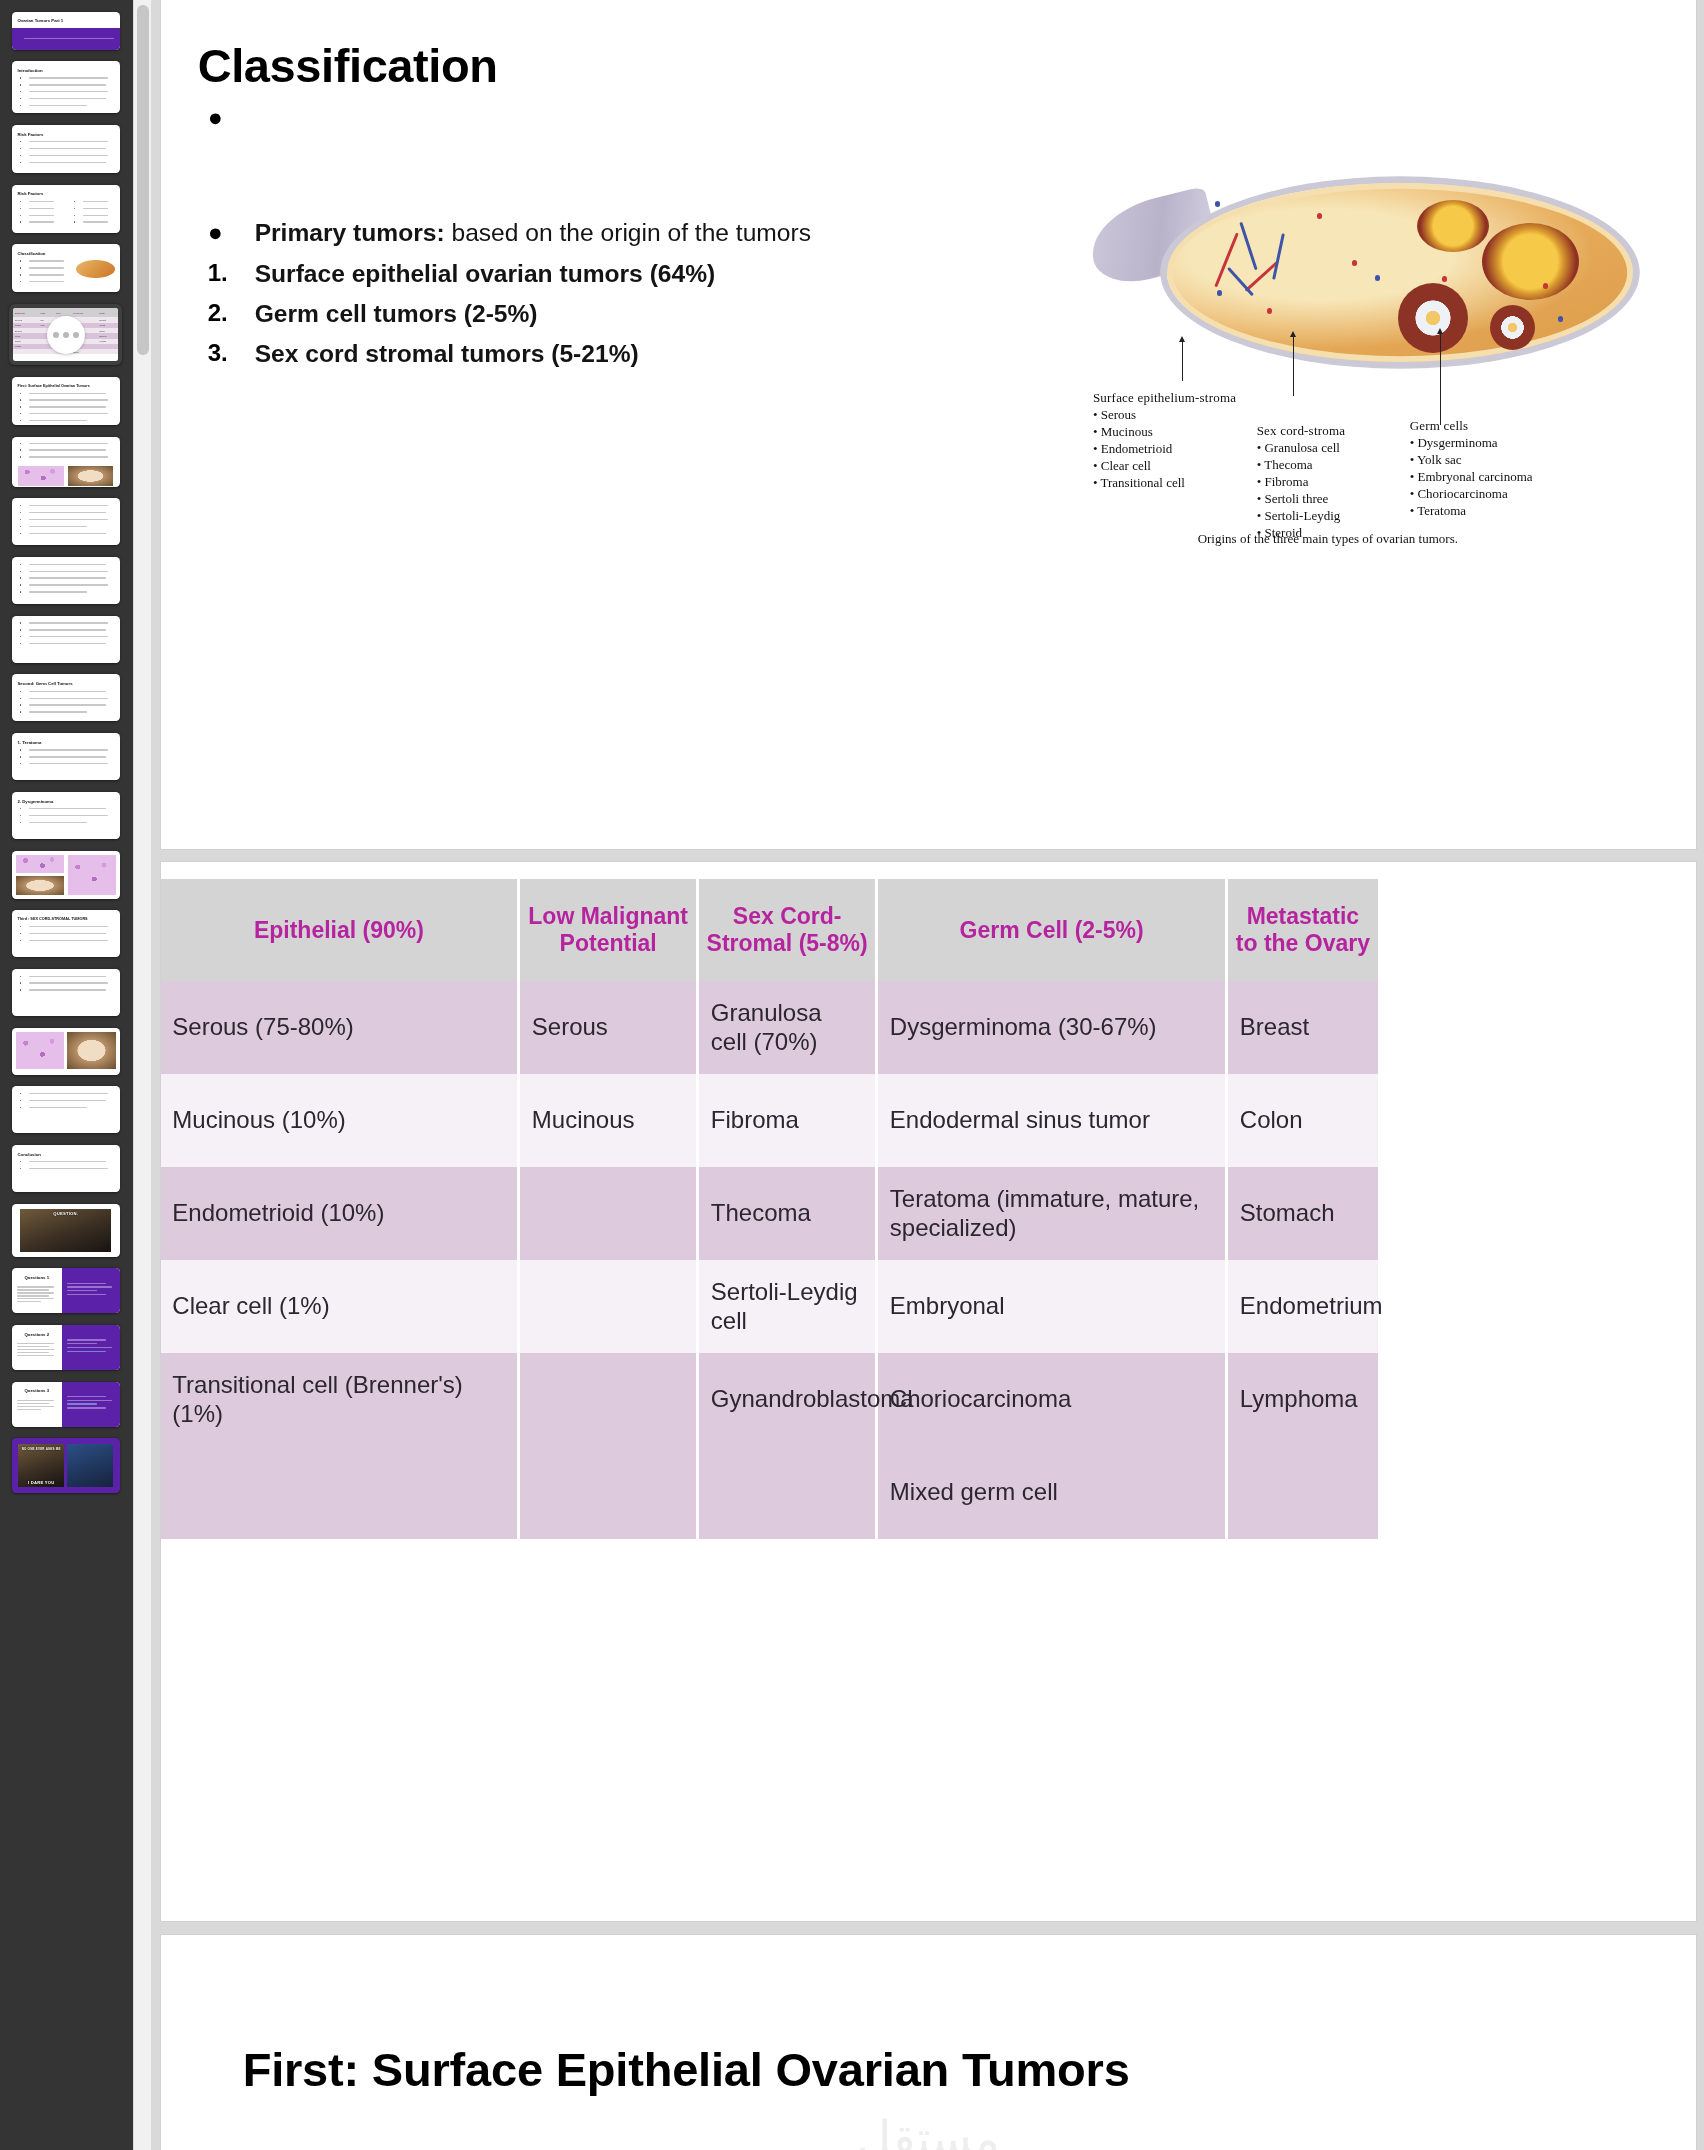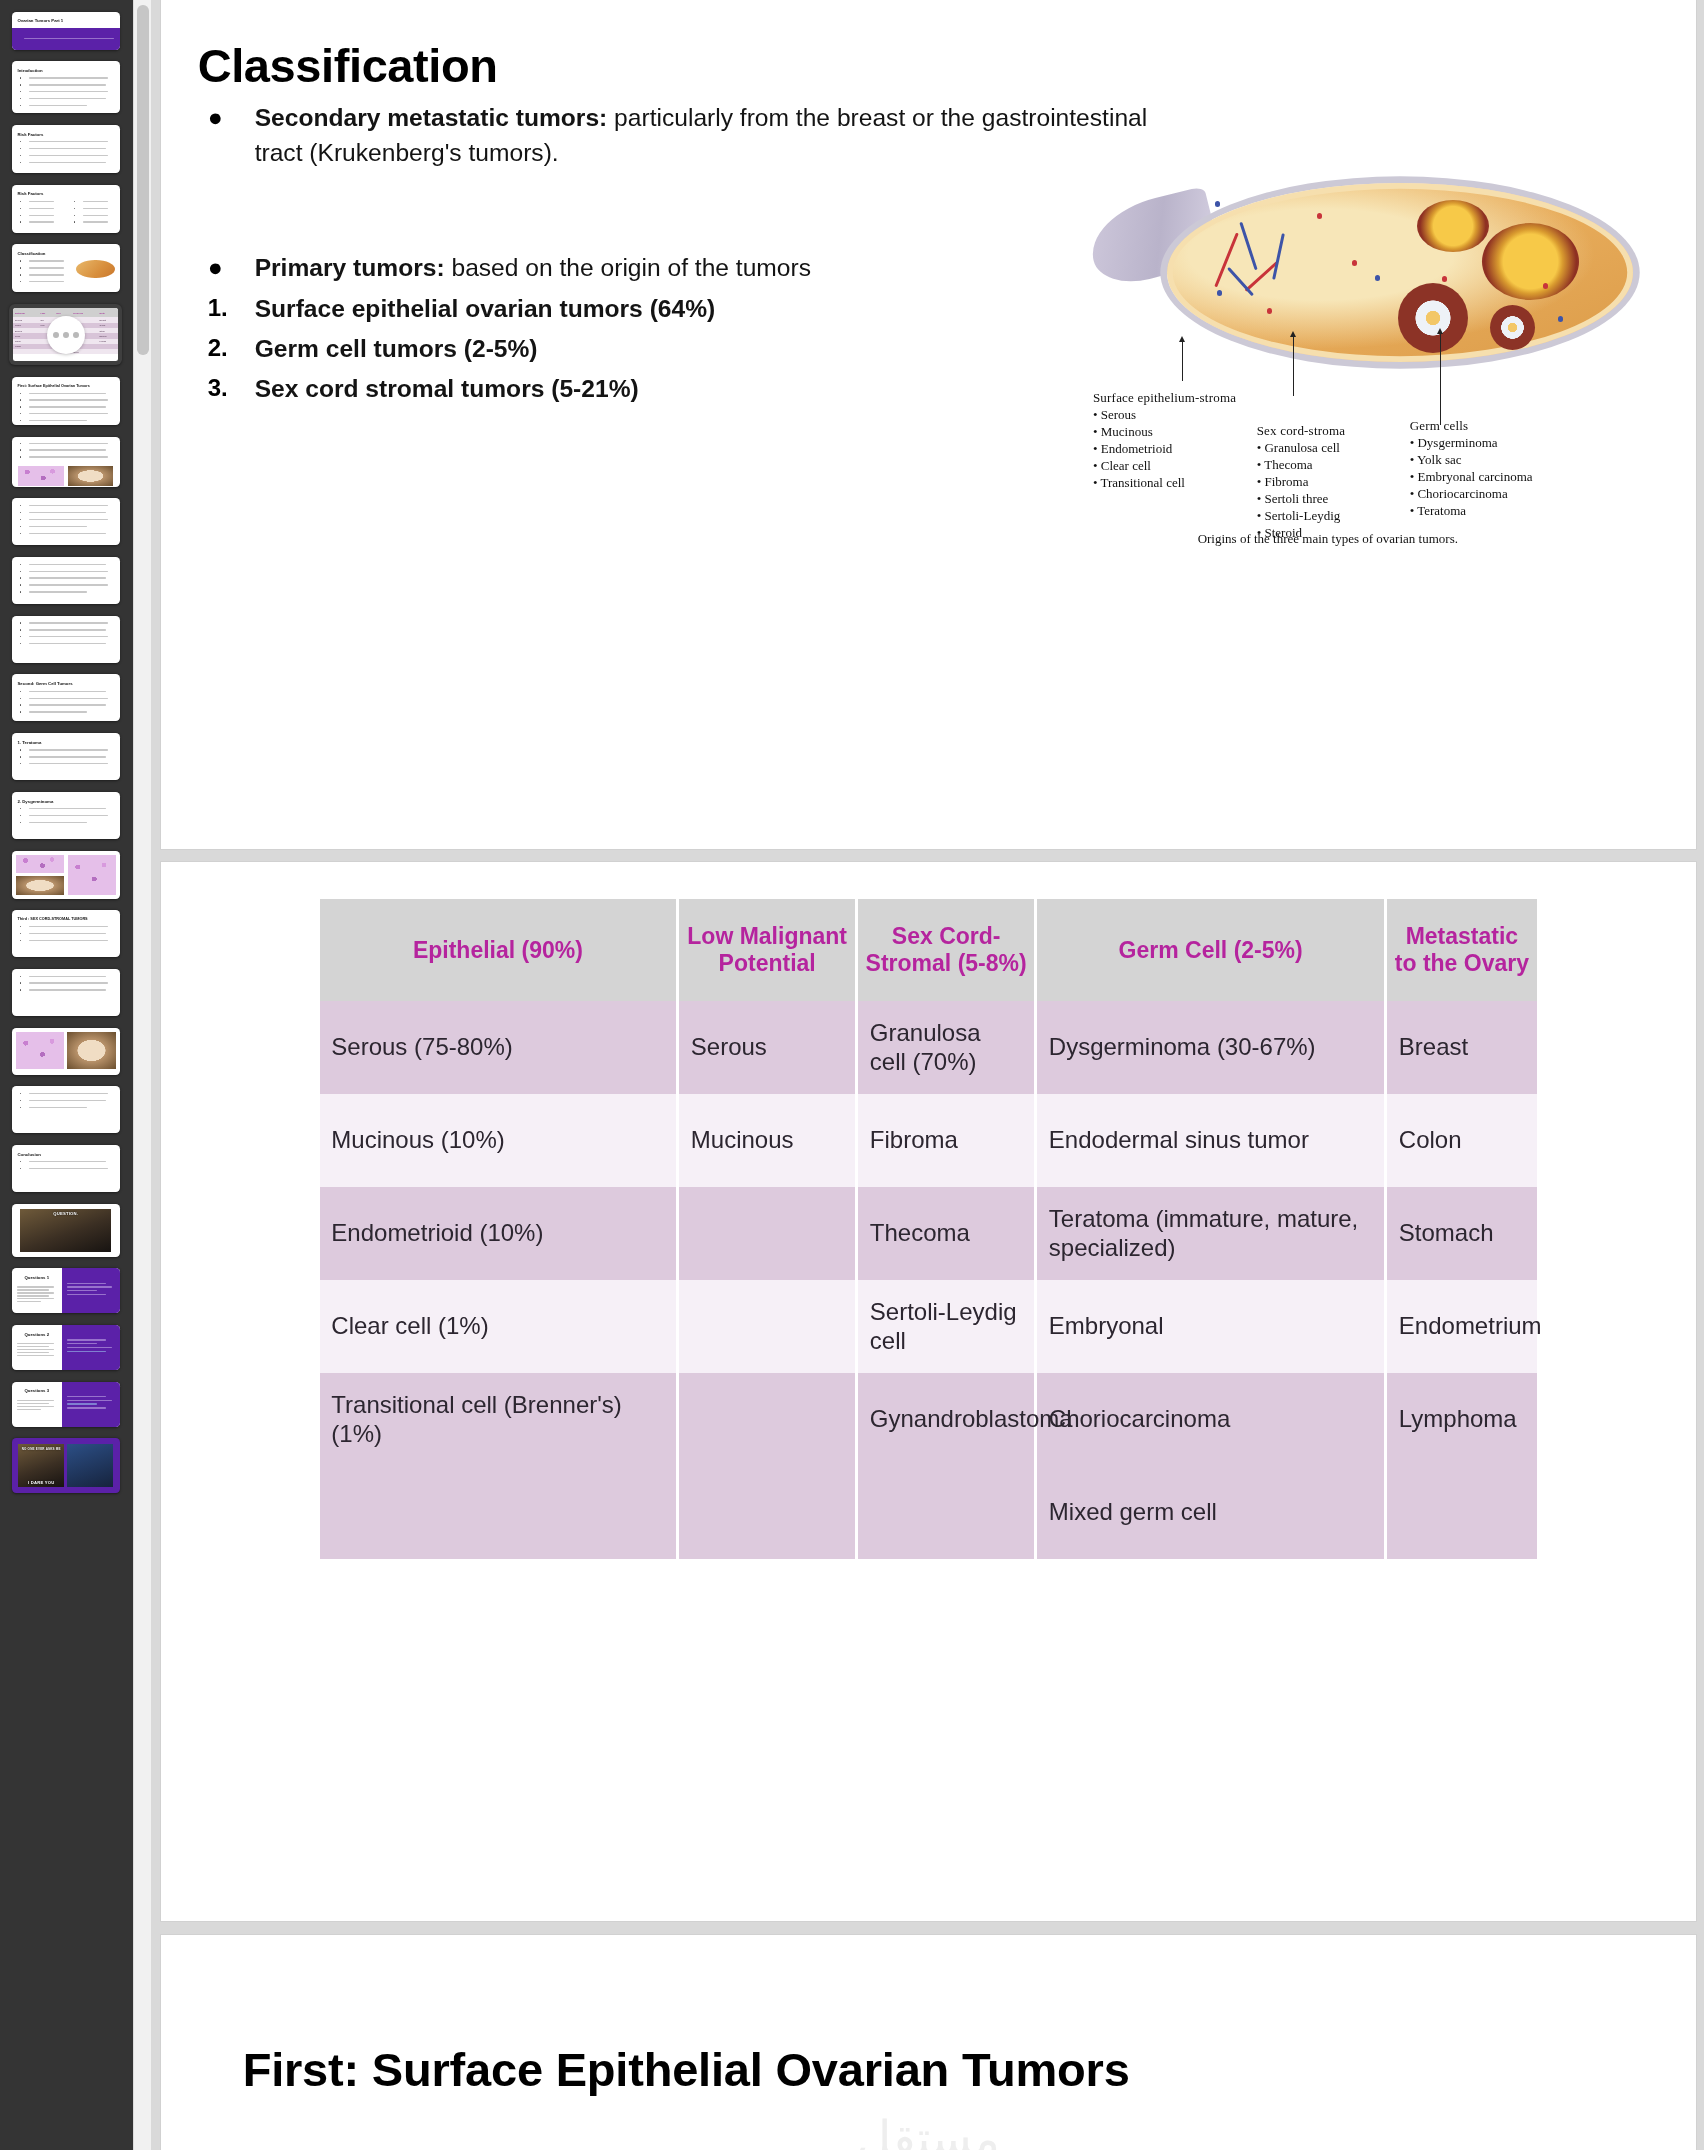--- a/index.html
+++ b/index.html
@@ -140,21 +140,21 @@
   .leg { position:absolute; font-family:"Liberation Serif", serif; font-size:13px; color:#111; line-height:1.31; }
   .leg .hd { letter-spacing:0.2px; }
   .leg ul { list-style:none; }
   .leg li:before { content:"• "; }
   .fig-cap {
     position:absolute; font-family:"Liberation Serif", serif;
     font-size:13px; color:#111; left:125px; top:176px; white-space:nowrap;
   }
 
   
-  .tbl-wrap { padding: 37px 0 0 0; display:flex; justify-content:center; }
+  .tbl-wrap { padding: 17px 0 0 0; display:flex; }
   table.big { border-collapse:collapse; width:1217px; table-layout:fixed; }
   table.big th {
     background:#d4d4d4; color:#b5249e; font-weight:700;
     font-size:23px; text-align:center; vertical-align:middle;
     height:102px; padding:5px 6.7px; border-right:3.3px solid #fff;
     line-height:1.18; font-family:"Liberation Sans", sans-serif;
   }
   table.big th:last-child { border-right:none; }
   table.big td {
     font-size:24px; color:#2c2630; height:93px; padding:0 11.7px;
@@ -768,23 +768,20 @@
   </div>
 
   <div id="doc">
 
     <div class="page p1">
       <div class="h1">Classification</div>
 
       <div class="bullets">
         <div class="bl-row">
           <div class="bl-mark">●</div>
-          <div class="bl-txt">
-            <b>Secondary metastatic tumors:</b><span> particularly from the breast or the gastrointestinal tract (Krukenberg's tumors).</span>
-          </div>
         </div>
 
         <div class="gap-lg"></div>
 
         <div class="bl-row">
           <div class="bl-mark">●</div>
           <div class="bl-txt">
             <b>Primary tumors:</b><span> based on the origin of the tumors</span>
           </div>
         </div>

